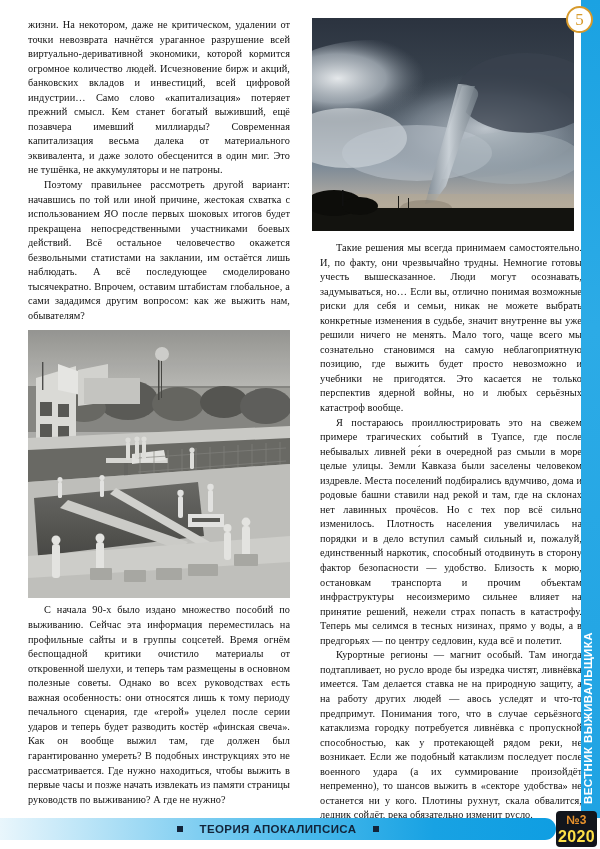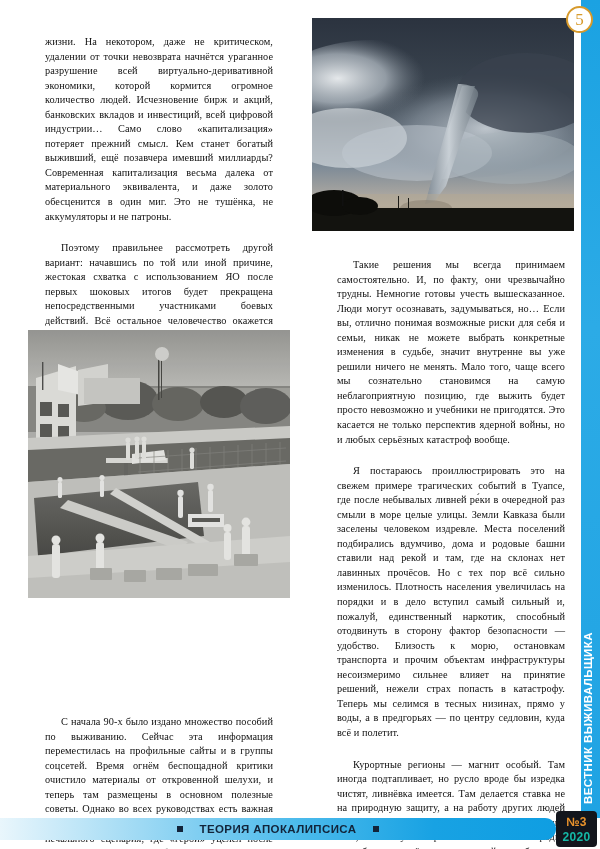--- a/index.html
+++ b/index.html
@@ -71,21 +71,21 @@
     font-size: 10.3px;
     line-height: 14.55px;
     text-align: justify;
     color: #111111;
     letter-spacing: 0.05px;
   }
   .col-left  { left: 28px; }
   .col-right { left: 320px; }
 
   .col p {
-    margin: 17px;
+    margin: 0;
     text-indent: 16px;
     text-align: justify;
     hyphens: auto;
     -webkit-hyphens: auto;
   }
   .col p.cont { text-indent: 0; }
 
   
   .photo {
     position: absolute;
@@ -145,23 +145,23 @@
     font-family: "Liberation Sans", sans-serif;
     line-height: 1;
   }
   .issue-no {
     color: #e8922c;
     font-weight: bold;
     font-size: 12px;
     letter-spacing: 0.2px;
   }
   .issue-year {
-    color: #14b8a6;
+    color: #fde047;
     font-weight: bold;
-    font-size: 12px;
+    font-size: 16px;
     margin-top: 3px;
     letter-spacing: 0.3px;
   }
 </style>
 </head>
 <body>
 
 <div class="page">
 
   <div class="side-rail">

